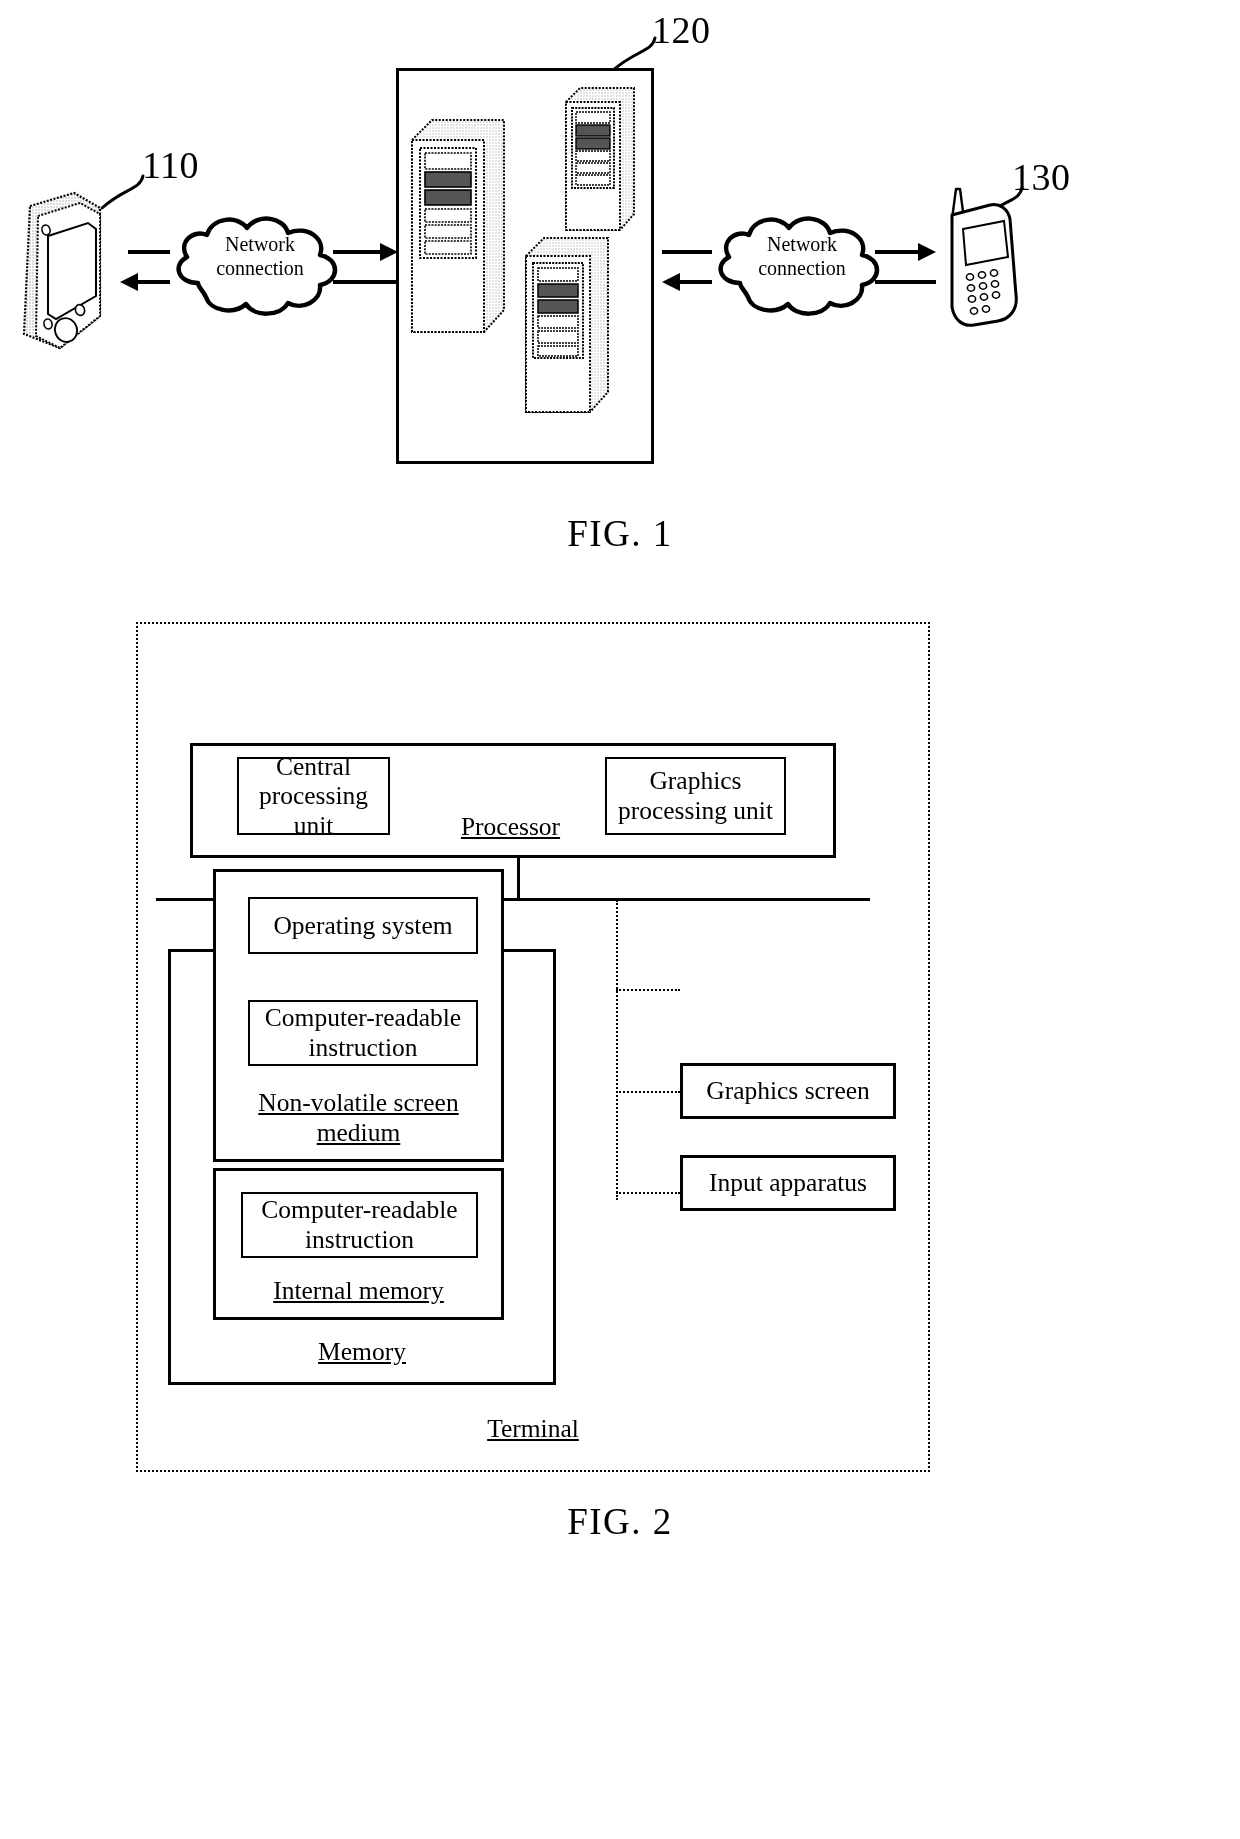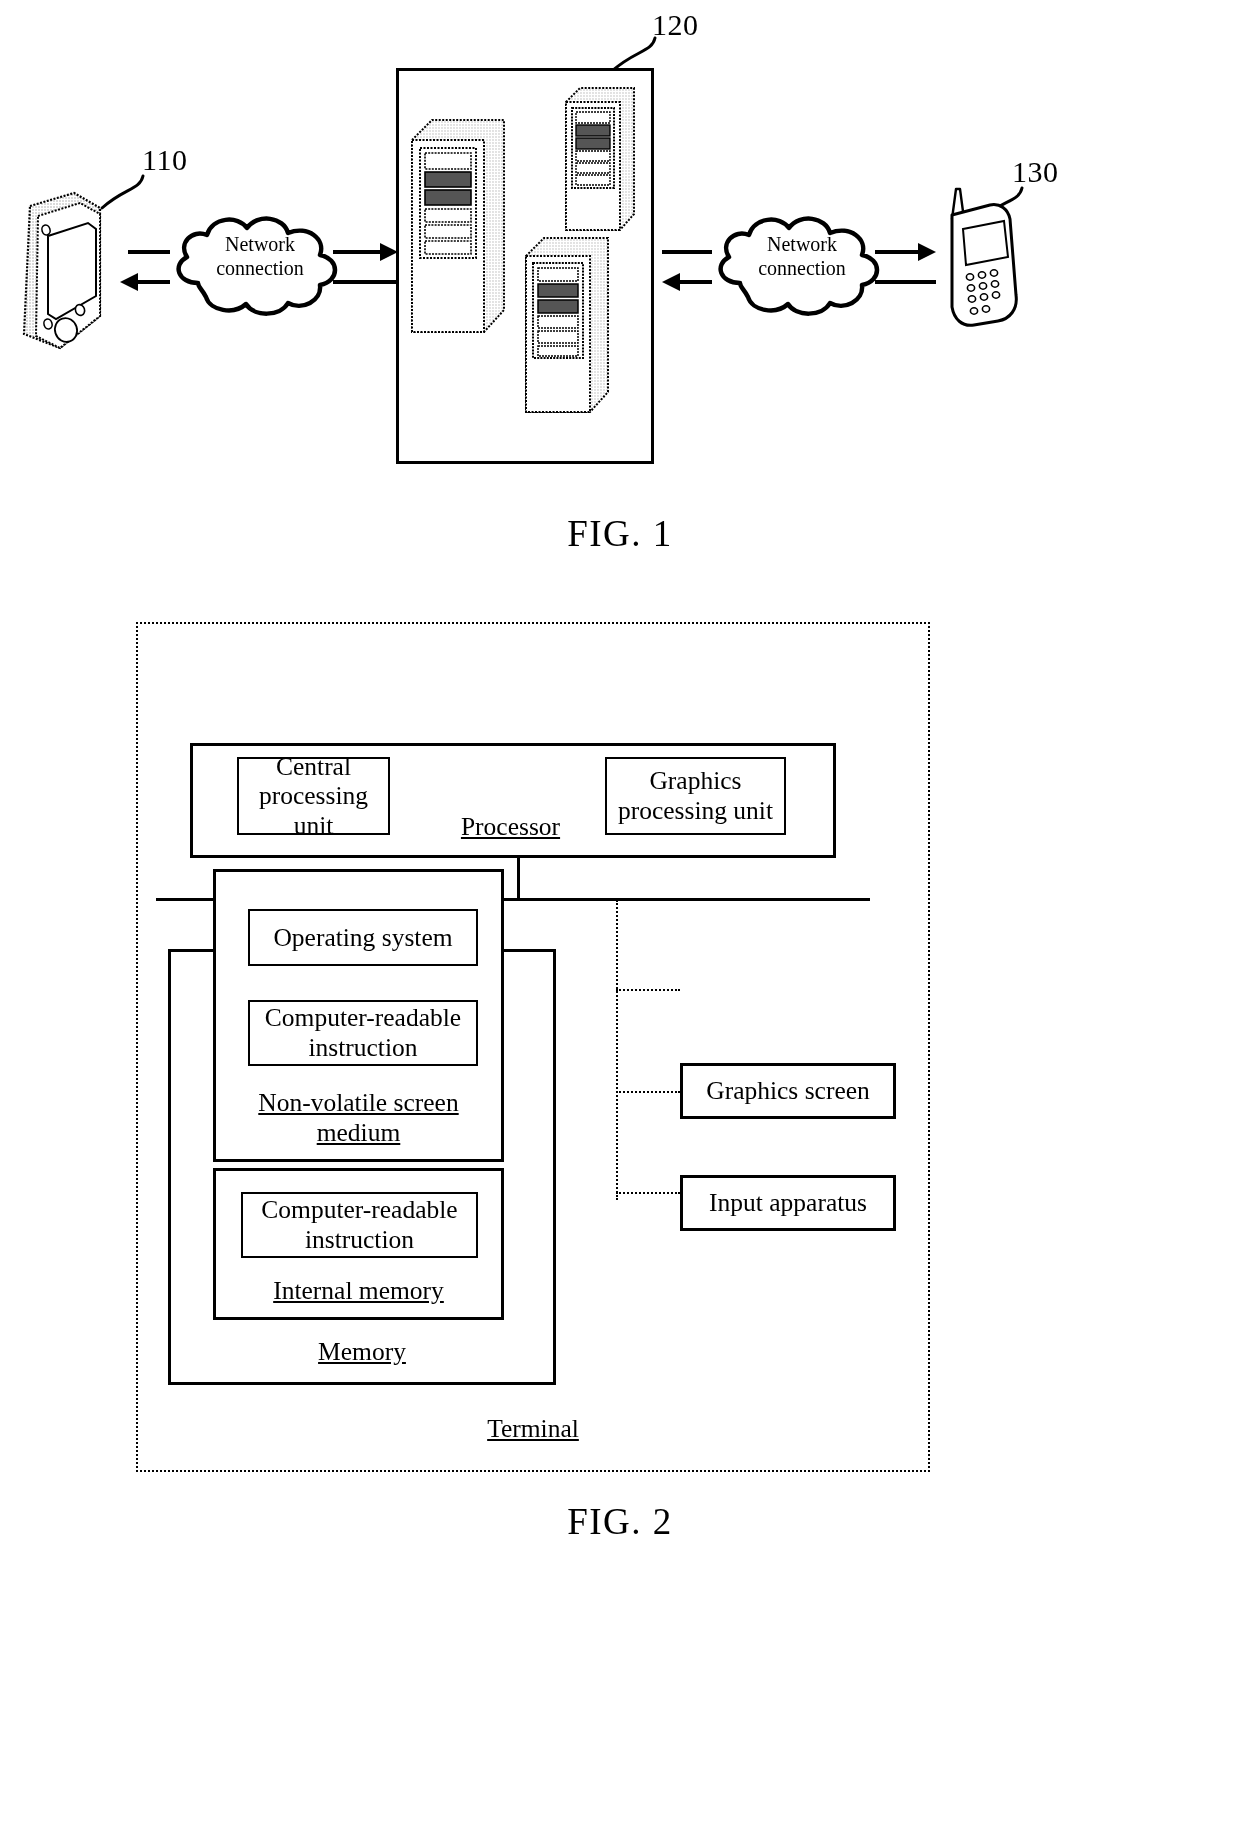--- a/index.html
+++ b/index.html
@@ -22,21 +22,21 @@
   .abs { position: absolute; }
 
   
   #fig1 {
     position: absolute;
     left: 0; top: 0;
     width: 1240px; height: 600px;
   }
   .ref-num {
     position: absolute;
-    font-size: 30px;
+    font-size: 38px;
     font-family: "Liberation Serif", "DejaVu Serif", serif;
     letter-spacing: 0.5px;
     white-space: nowrap;
   }
   .cloud-label {
     position: absolute;
     text-align: center;
     font-size: 20px;
     line-height: 1.22;
     white-space: nowrap;
@@ -301,21 +301,21 @@
 
     <div class="solid-line" style="left:156px; top:298px; width:714px; height:3px;"></div>
 
     <div class="dotted-v" style="left:365px; top:301px; height:48px;"></div>
 
     <div class="blk" style="left:168px; top:349px; width:388px; height:436px;"></div>
     <div class="ul-label" style="left:168px; top:737px; width:388px;">Memory</div>
 
     <div class="blk" style="left:213px; top:269px; width:291px; height:293px;"></div>
 
-    <div class="blk-thin" style="left:248px; top:297px; width:230px; height:57px;margin-top:12px;">
+    <div class="blk-thin" style="left:248px; top:297px; width:230px; height:57px;">
       <div class="center-txt">Operating system</div>
     </div>
 
     <div class="blk-thin" style="left:248px; top:400px; width:230px; height:66px;">
       <div class="center-txt">
         <span><span>Computer-readable</span><br><span>instruction</span></span>
       </div>
     </div>
 
     <div class="ul-label" style="left:213px; top:488px; width:291px;">
@@ -337,20 +337,20 @@
 
     <div class="dotted-h" style="left:616px; top:389px; width:64px;"></div>
     <div class="dotted-h" style="left:616px; top:491px; width:64px;"></div>
     <div class="dotted-h" style="left:616px; top:592px; width:64px;"></div>
 
 
     <div class="blk" style="left:680px; top:463px; width:216px; height:56px;">
       <div class="center-txt">Graphics screen</div>
     </div>
 
-    <div class="blk" style="left:680px; top:575px; width:216px; height:56px;">
+    <div class="blk" style="left:680px; top:555px; width:216px; height:56px;">
       <div class="center-txt">Input apparatus</div>
     </div>
 
     <div class="fig-caption" style="top:900px;">FIG. 2</div>
   </div>
 
 </div>
 
 </body></html>

